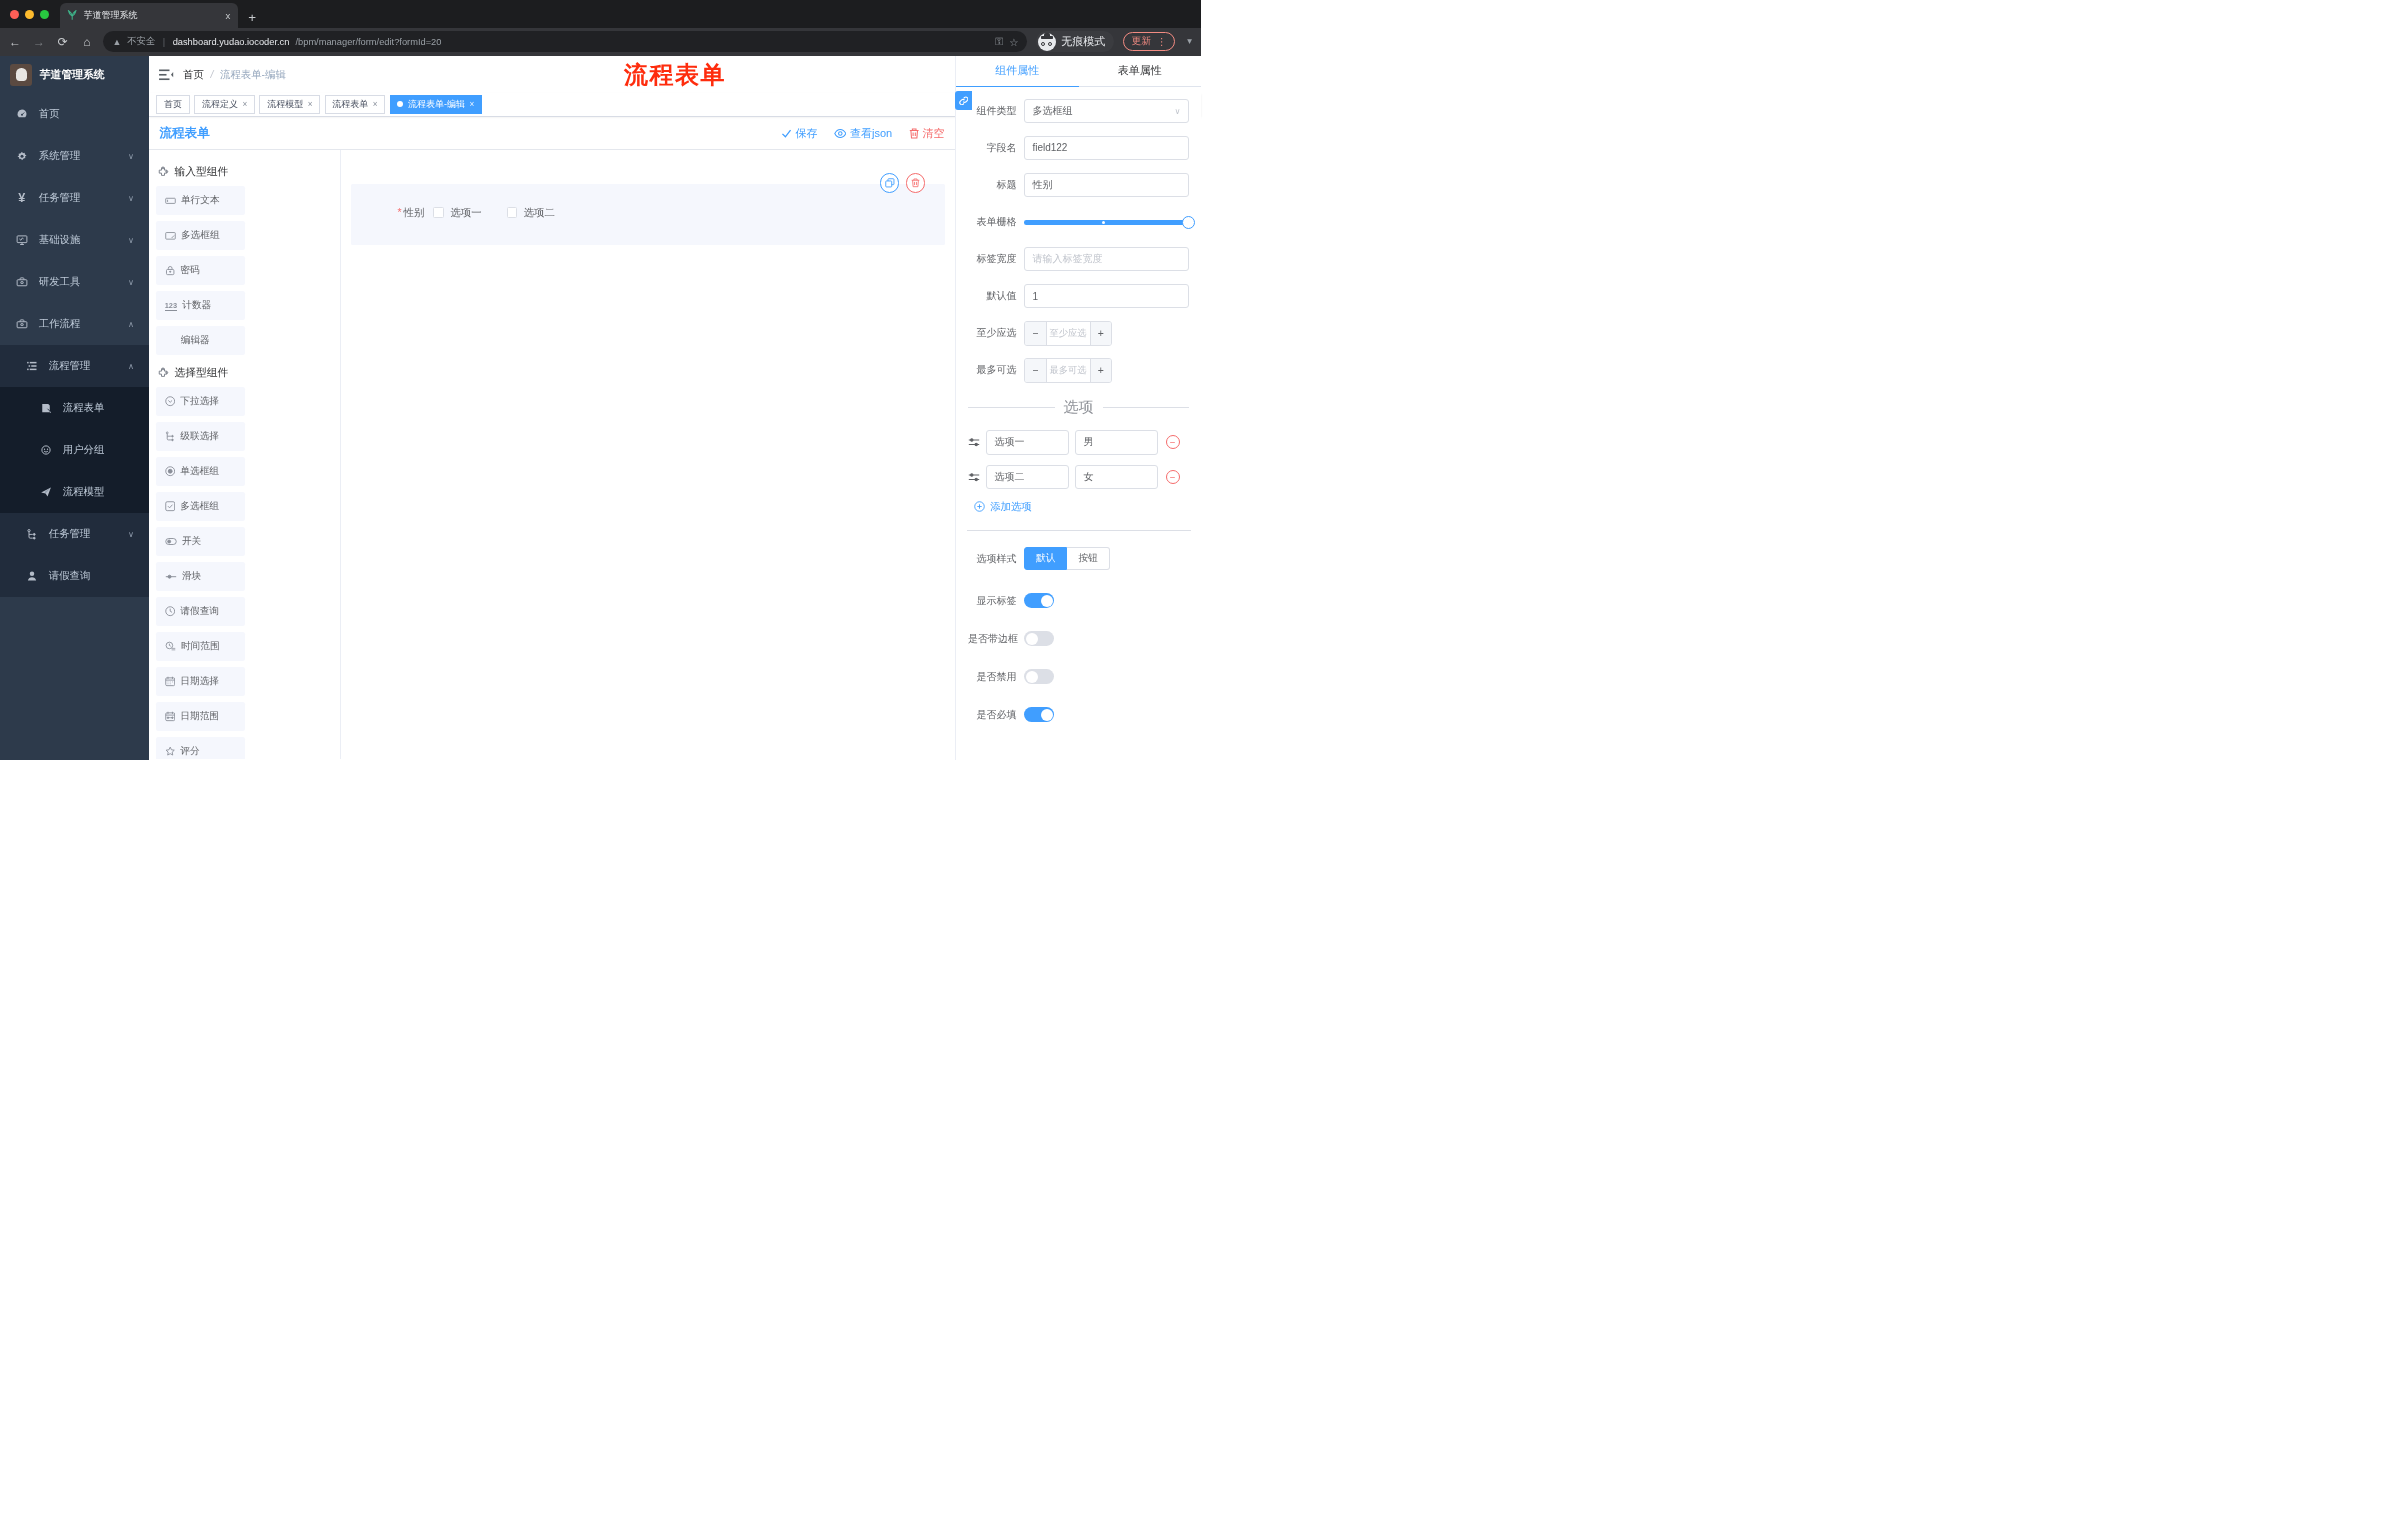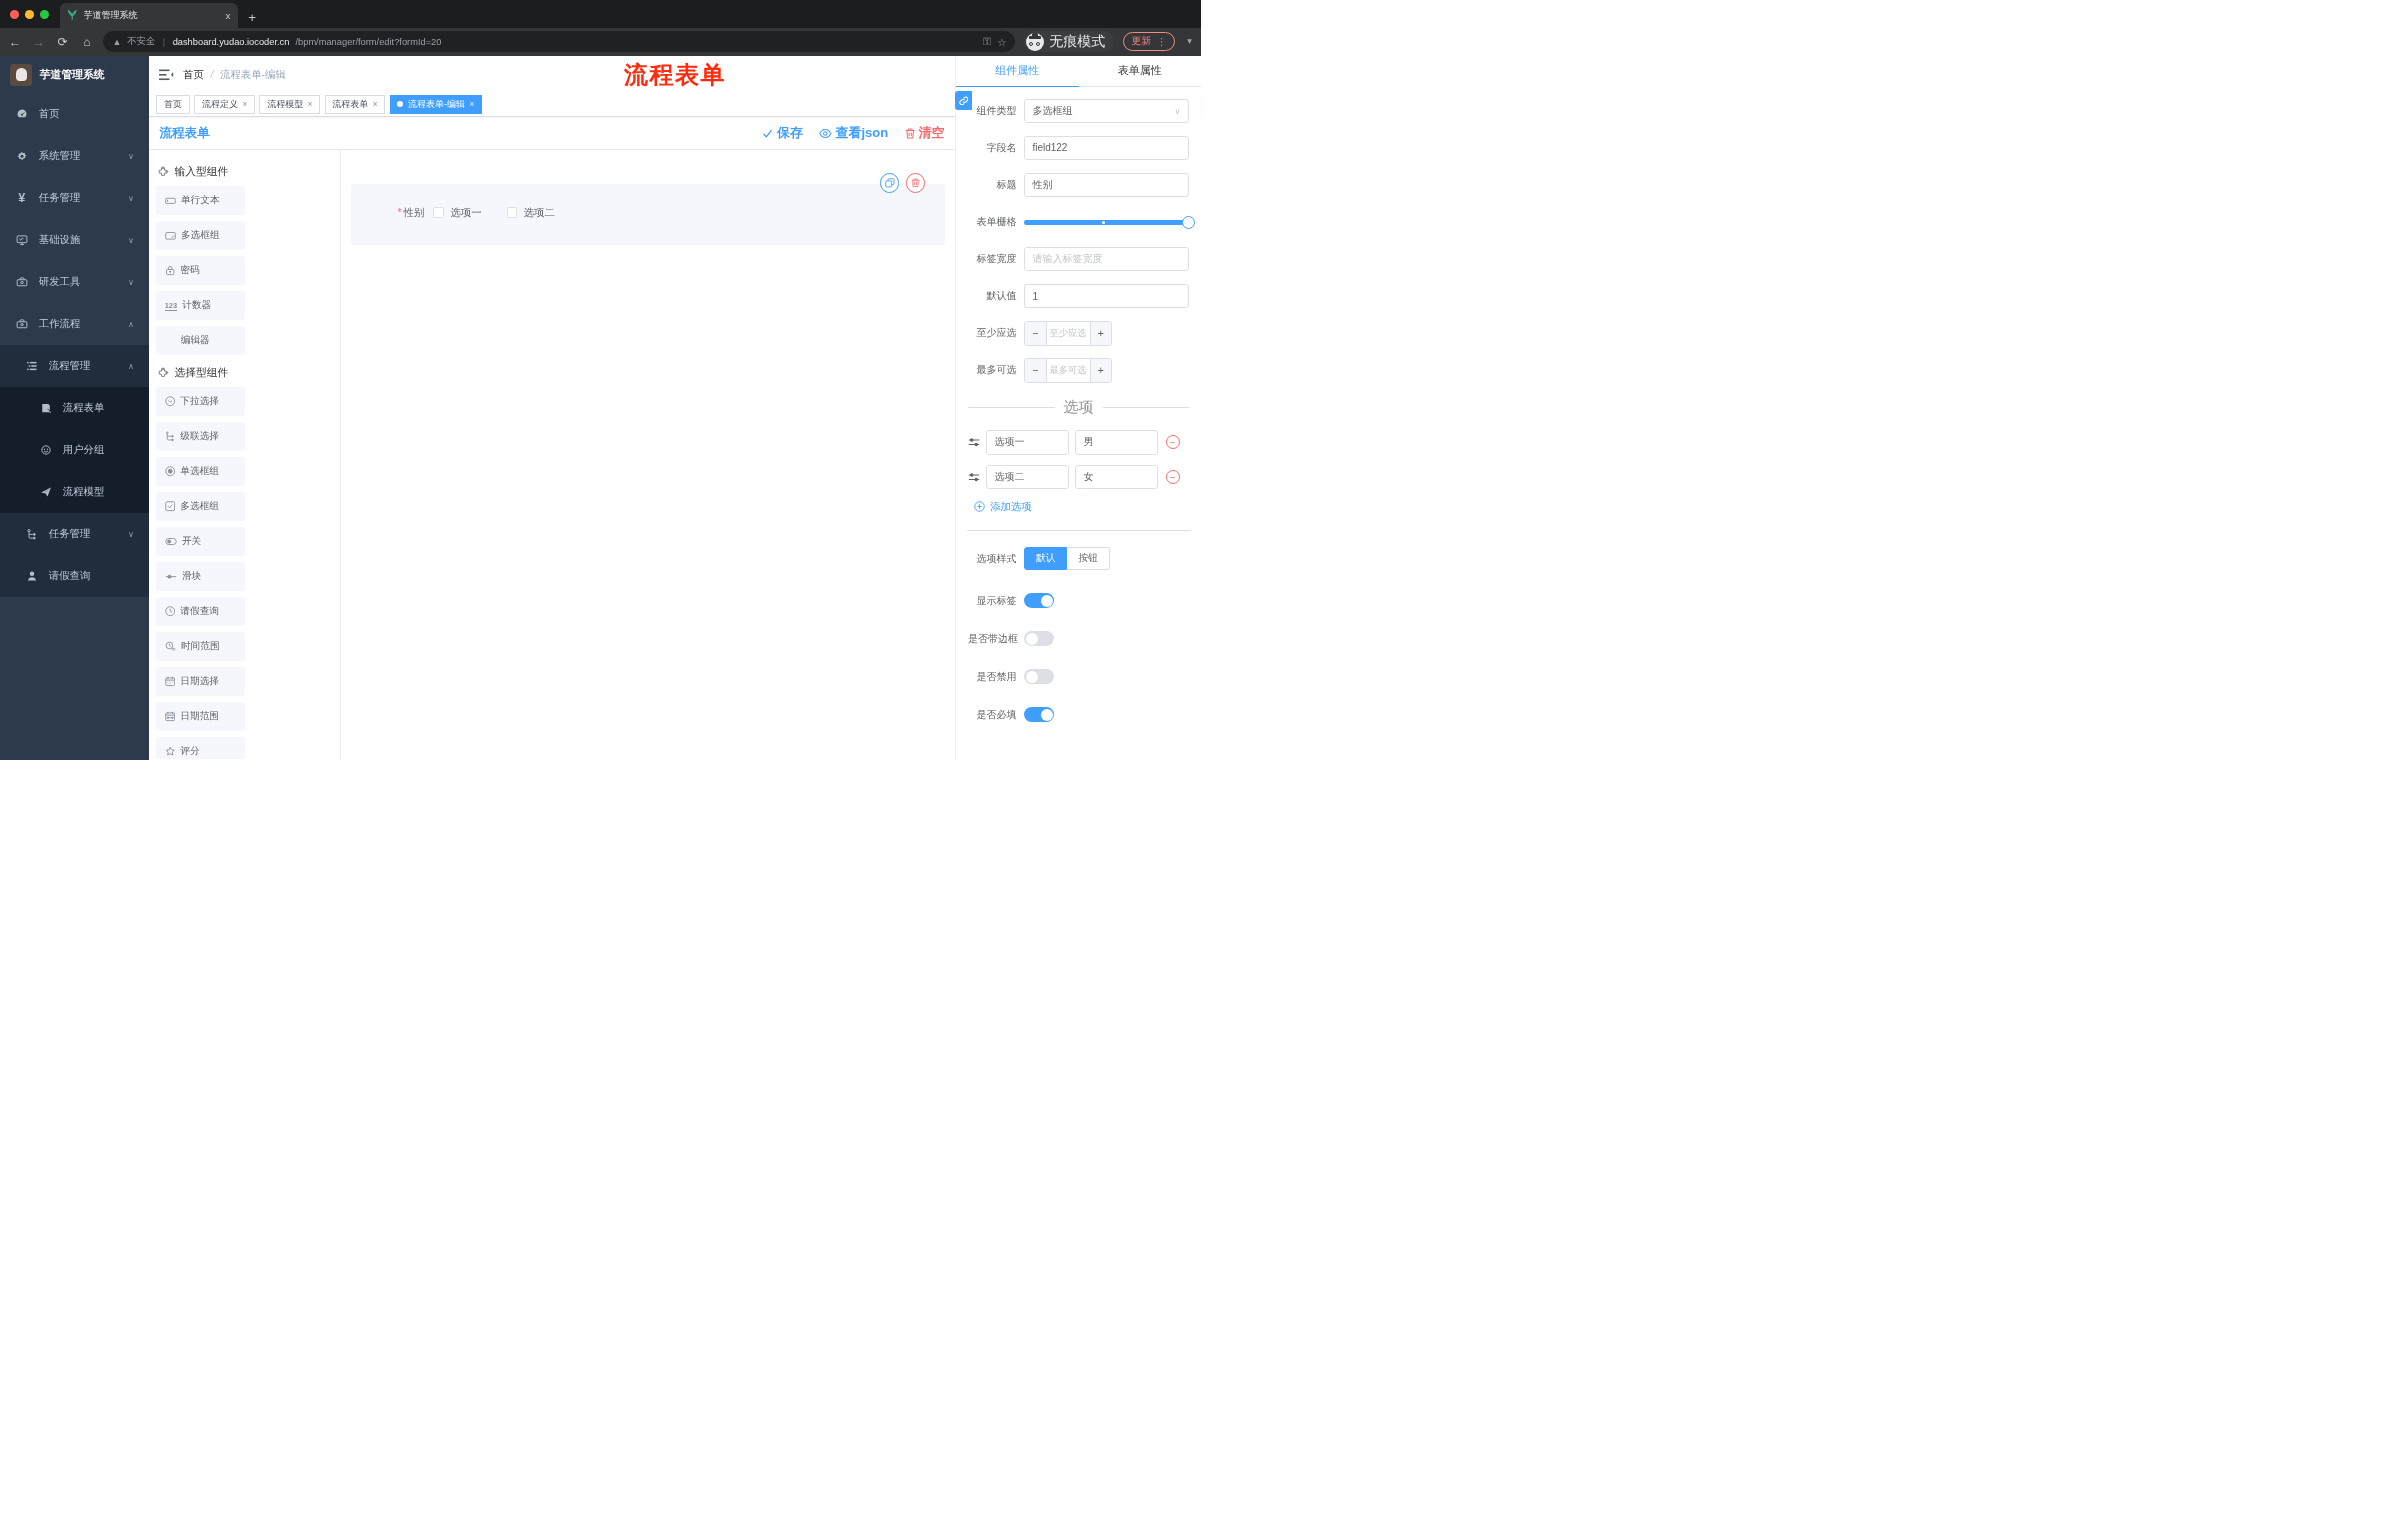--- a/index.html
+++ b/index.html
@@ -21,21 +21,21 @@
   .navic { color:#c7cacd; font-size:12px; width:15px; text-align:center; }
   .navic.dim { color:#7d8084; }
   .omni { flex:1; height:21px; background:#202124; border-radius:10.4px; display:flex; align-items:center; padding:0 9px; gap:6px; color:#e8eaed; font-size:9.3px; }
   .omni .warn { color:#9aa0a6; font-size:9px; }
   .omni .sec { color:#9aa0a6; }
   .omni .sep { color:#5f6368; margin:0 1.5px; }
   .omni .host { color:#e8eaed; }
   .omni .path { color:#9aa0a6; }
   .omni .sp { flex:1; }
   .keyic, .staric { color:#9aa0a6; font-size:10.4px; }
-  .incog { height:21px; background:#3b3c40; border-radius:10.4px; display:flex; align-items:center; gap:5.2px; padding:0 9px 0 1.5px; color:#e8eaed; font-size:14px; }
+  .incog { height:21px; background:#3b3c40; border-radius:10.4px; display:flex; align-items:center; gap:5.2px; padding:0 9px 0 1.5px; color:#e8eaed; font-size:11px; }
   .incog .face { width:18px; height:18px; border-radius:50%; background:#e8eaed; position:relative; }
   .incog .hat { position:absolute; left:3px; top:3.7px; width:12px; height:2.2px; background:#35363a; border-radius:0.7px; }
   .incog .hat:before { content:""; position:absolute; left:3px; top:-3px; width:6px; height:3px; background:#35363a; border-radius:1.5px 1.5px 0 0; }
   .incog .gl { position:absolute; left:3px; top:9px; width:4.5px; height:4.5px; border:1.1px solid #35363a; border-radius:50%; }
   .incog .gl.r2 { left:9.7px; }
   .update { height:19.3px; border:0.7px solid #f28b82; border-radius:9.7px; color:#f28b82; display:flex; align-items:center; gap:6px; padding:0 7.4px; font-size:9.7px; }
   .update .dots { letter-spacing:0; font-size:9.7px; }
   .chev-dn { color:#9aa0a6; font-size:8.2px; margin-left:1.5px; }
 
   
@@ -74,21 +74,21 @@
   .tags { position:absolute; left:149px; top:37px; width:1052px; height:24px; background:#fff; border-bottom:0.7px solid #d8dce5; box-shadow:0 0.7px 2.2px rgba(0,0,0,.08); display:flex; align-items:center; gap:4.5px; padding:0 7.4px; }
   .tag { height:19.3px; border:0.7px solid #d8dce5; background:#fff; color:#495060; font-size:9px; display:flex; align-items:center; gap:4.5px; padding:0 6.7px; cursor:pointer; }
   .tag .tx { font-size:8.2px; color:#8a919d; }
   .tag.active { background:#409eff; border-color:#409eff; color:#fff; }
   .tag.active .dotw { width:6px; height:6px; border-radius:50%; background:#fff; }
   .tag.active .tx { color:#eaf4ff; }
 
   
   .etb { position:absolute; left:149px; top:61px; width:806px; height:33px; border-bottom:0.7px solid #e4e7ed; display:flex; align-items:center; padding:0 10.4px; }
   .etb .ettl { color:#409eff; font-size:12.6px; font-weight:bold; }
-  .etb .acts { margin-left:auto; display:flex; align-items:center; gap:16.3px; font-size:13px;font-weight:bold; }
+  .etb .acts { margin-left:auto; display:flex; align-items:center; gap:16.3px; font-size:11px; }
   .act { display:flex; align-items:center; gap:3.7px; color:#409eff; cursor:pointer; }
   .act.red { color:#f56c6c; }
 
   
   .pal { position:absolute; left:149px; top:94px; width:192px; height:609px; border-right:0.7px solid #ebeef5; padding:7.4px 6.7px 0 6.7px; overflow:hidden; }
   .psec { display:flex; align-items:center; gap:5.2px; color:#303133; font-size:10.8px; margin:7.4px 0 7.4px 1.5px; }
   .psec svg { color:#7d838c; }
   .pgrid { display:flex; flex-wrap:wrap; gap:6px; margin-bottom:10.4px; }
   .pit { width:89px; height:29px; background:#f5f7fd; border-radius:2.2px; display:flex; align-items:center; gap:5.2px; padding:0 6px 0 9px; font-size:9.7px; color:#606266; cursor:grab; }
   .pit .ic { color:#8a8f99; display:flex; }

